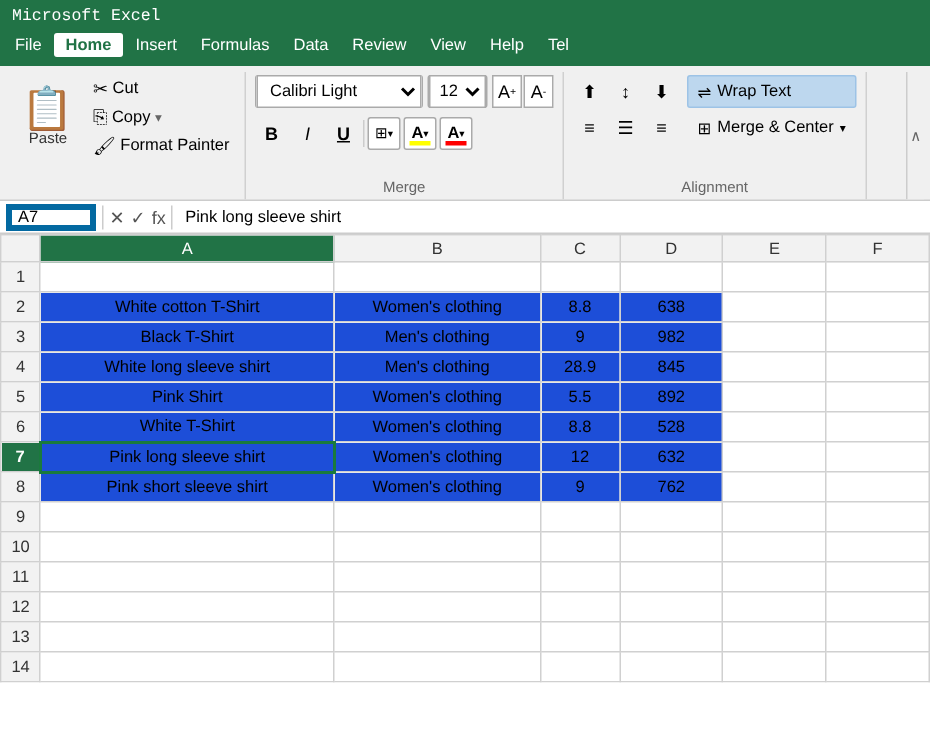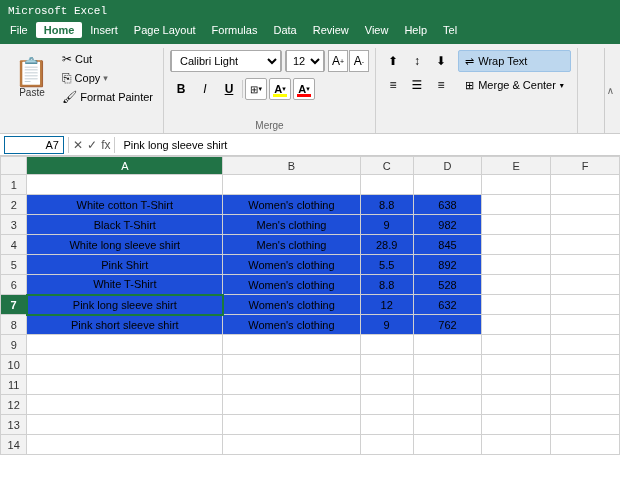--- a/index.html
+++ b/index.html
@@ -247,24 +247,24 @@
       background: white;
       border-bottom: 1px solid #ccc;
       display: flex;
       align-items: center;
       padding: 0 4px;
       gap: 4px;
     }
     .name-box {
       width: 60px;
       height: 18px;
-      border: 1px solid #0369a1;
+      border: 4px solid #0369a1;
       font-size: 11px;
       padding: 0 4px;
-      text-align: right;
+      text-align: left;
     }
     .formula-divider {
       width: 1px;
       height: 16px;
       background: #ccc;
     }
     .formula-icons {
       display: flex;
       gap: 4px;
       font-size: 12px;
@@ -366,21 +366,20 @@
 <body>
 
 <div class="title-bar">
   <span>Microsoft Excel</span>
 </div>
 
 <div class="menu-bar">
   <div class="menu-item">File</div>
   <div class="menu-item active">Home</div>
   <div class="menu-item">Insert</div>
-  <div class="menu-item">Page Layout</div>
   <div class="menu-item">Formulas</div>
   <div class="menu-item">Data</div>
   <div class="menu-item">Review</div>
   <div class="menu-item">View</div>
   <div class="menu-item">Help</div>
   <div class="menu-item">Tel</div>
 </div>
 
 <div class="ribbon">
 
@@ -471,20 +470,21 @@
             <span>Wrap Text</span>
           </div>
           <div class="merge-btn">
             <span>⊞</span>
             <span>Merge &amp; Center</span>
             <span style="font-size:8px;">▾</span>
           </div>
         </div>
       </div>
     </div>
+    <div class="ribbon-group-label">Alignment</div>
   </div>
 
   <div style="flex:1;"></div>
   <div class="ribbon-right-btn">∧</div>
 </div>
 
 <div class="formula-bar">
   <input class="name-box" type="text" value="A7" style="">
   <div class="formula-divider"></div>
   <div class="formula-icons">

